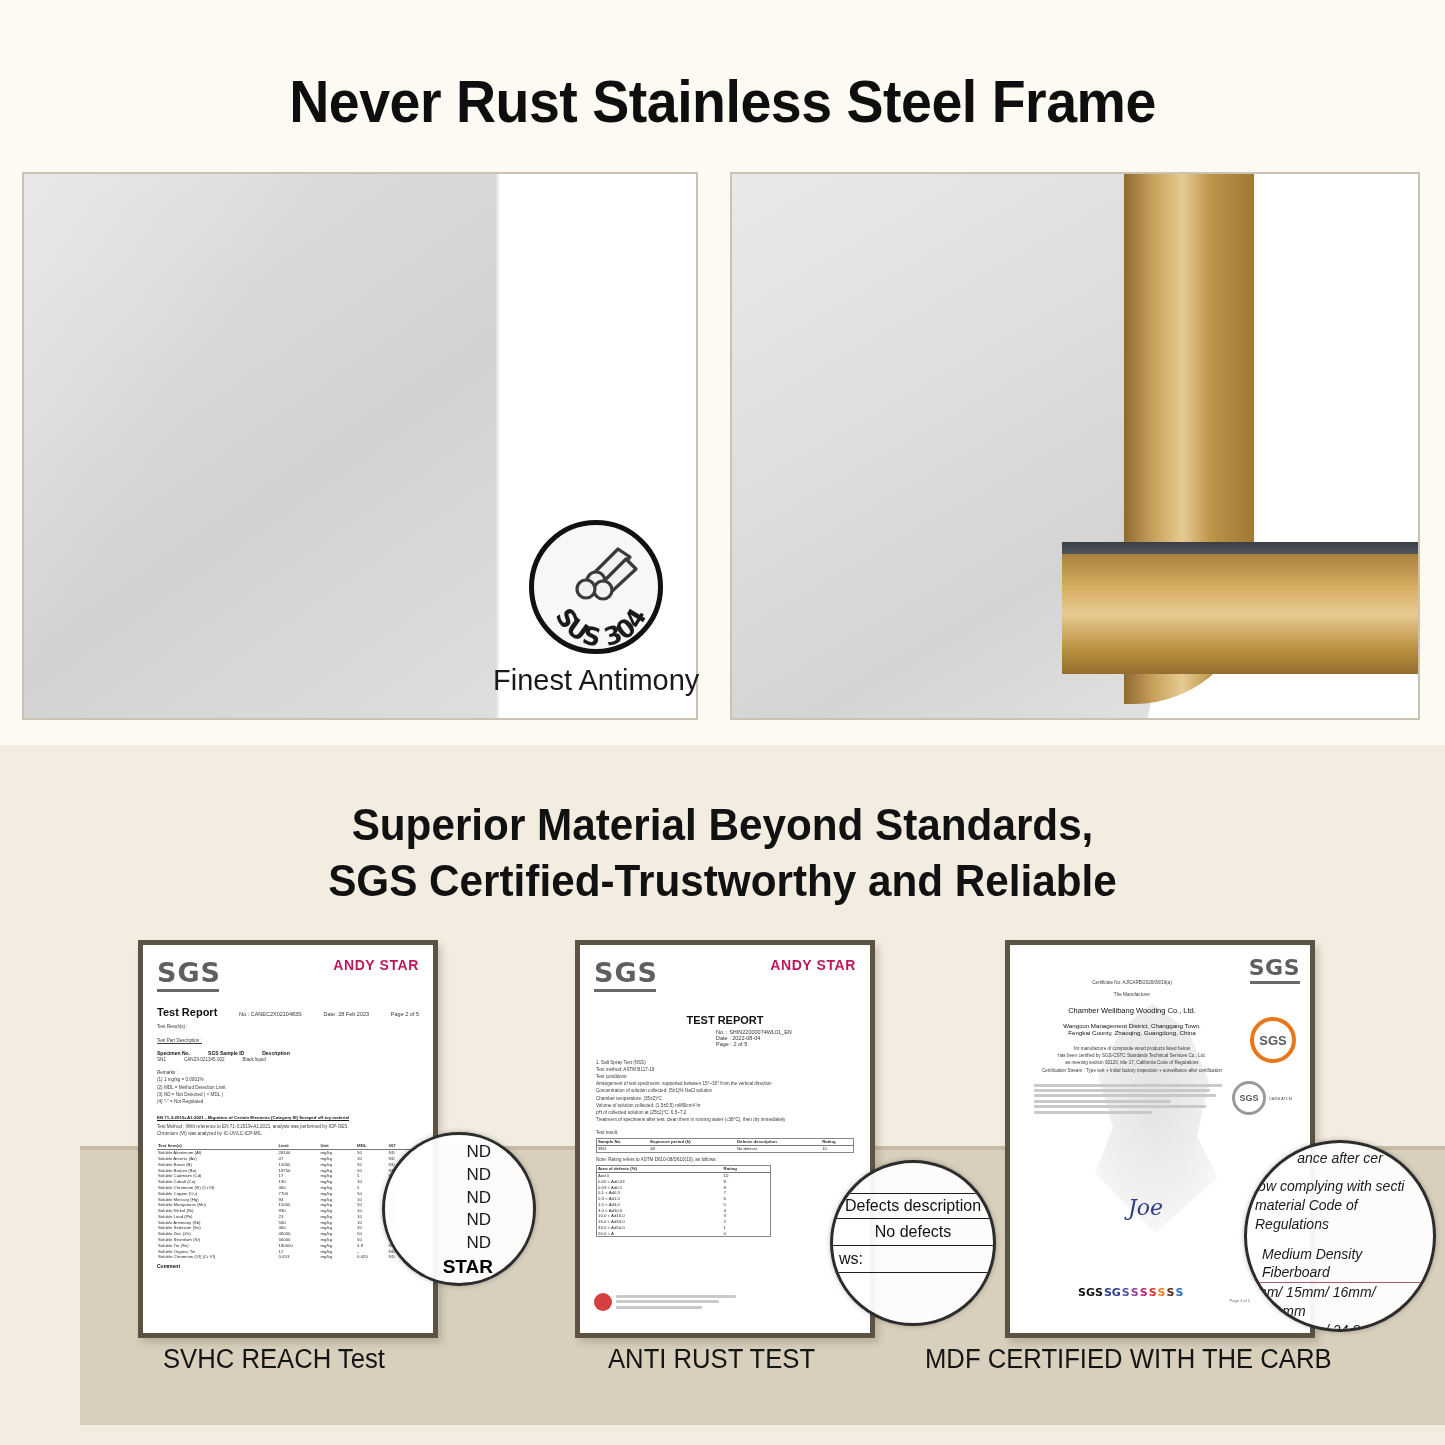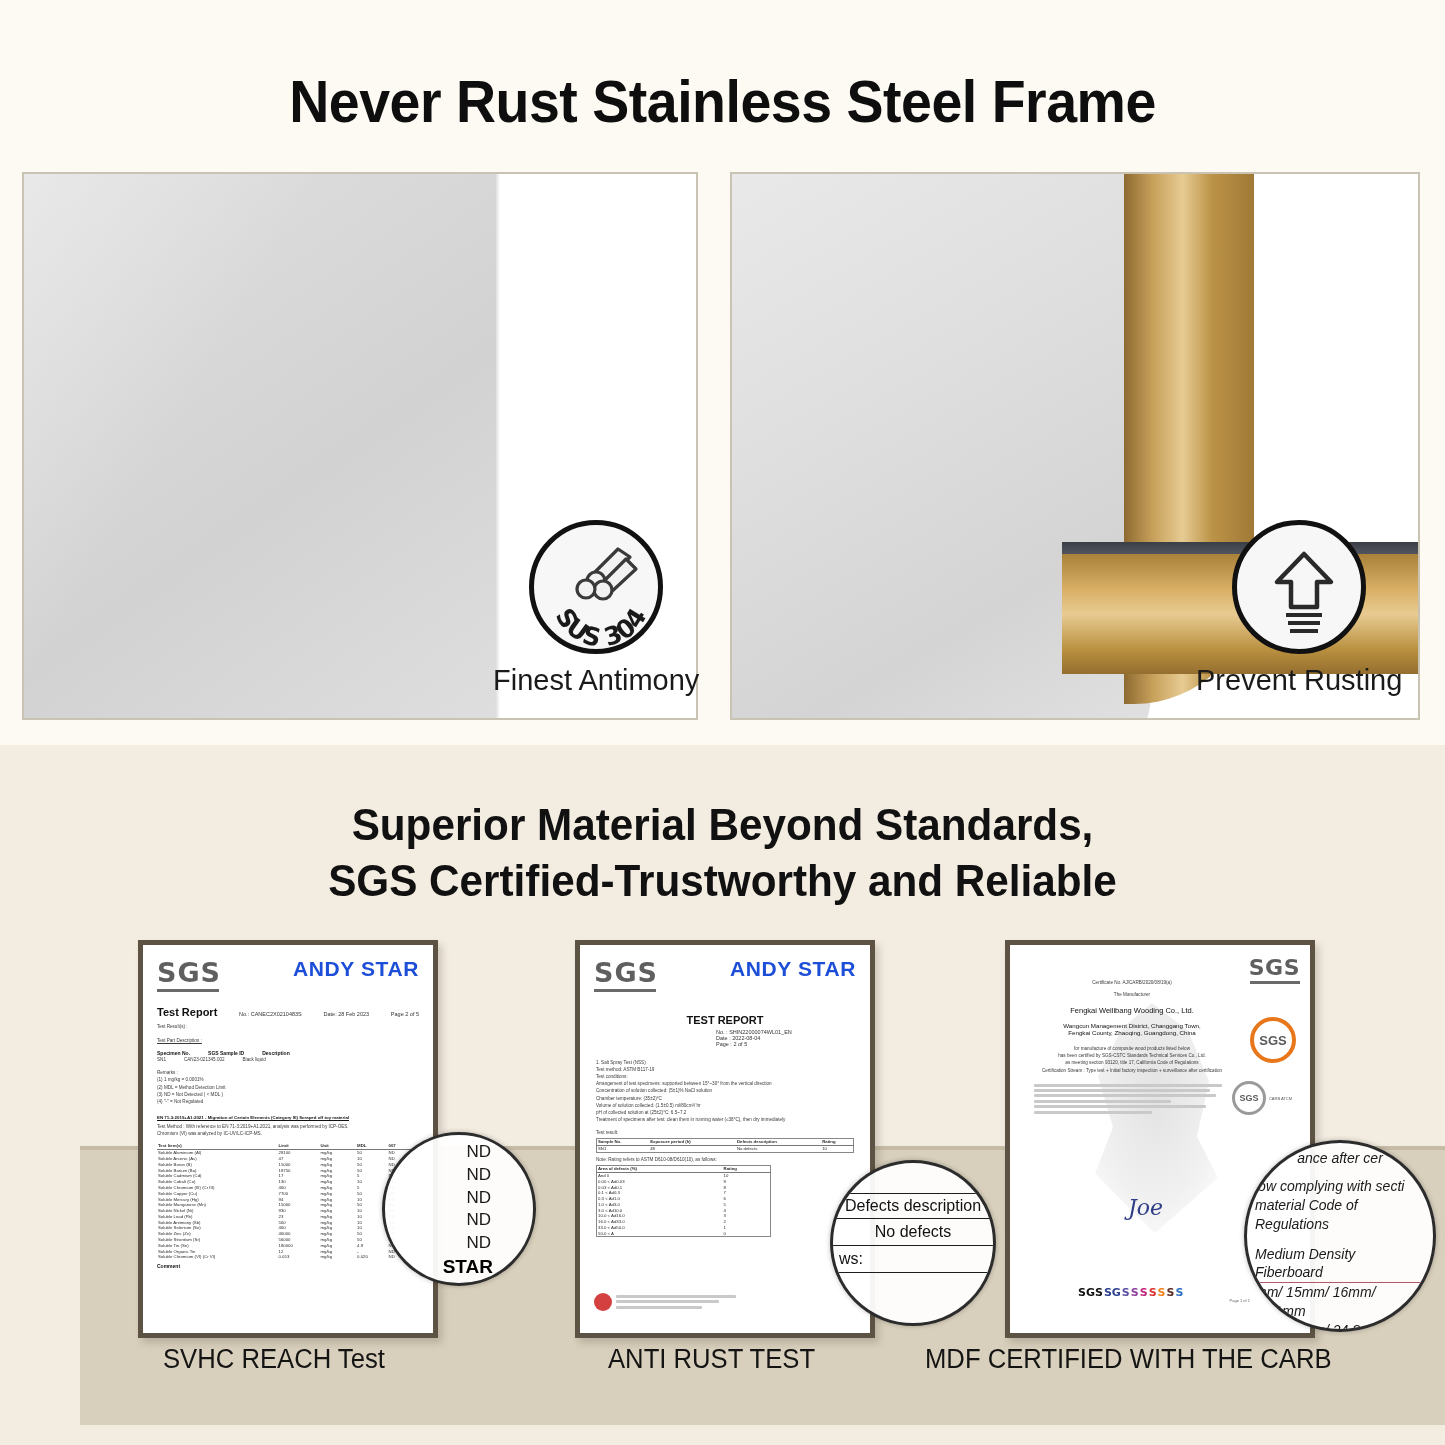--- a/index.html
+++ b/index.html
@@ -195,23 +195,23 @@
     font-size: 22px;
     font-weight: bold;
     color: #5f5f5f;
     letter-spacing: 0.5px;
     font-family: "DejaVu Sans", sans-serif;
   }
   .sgs-underline {
     width: 62px; height: 3px; background: #6a6a6a; margin-top: 1px;
   }
   .andy-star {
-    font-size: 21px;
+    font-size: 14px;
     font-weight: bold;
-    color: #1d4ed8;
+    color: #be185d;
     letter-spacing: 0.6px;
     margin-left: 47px;
   }
   .cert-hd {
     display: flex;
     justify-content: space-between;
     align-items: flex-start;
     padding: 12px 14px 0 14px;
   }
   .rpt-title { font-size: 11px; font-weight: bold; color: #111; }
@@ -327,31 +327,20 @@
           <path id="arcpath" d="M 18,72 A 49,49 0 0 0 116,72"></path>
         </defs>
         <text font-family="DejaVu Sans, sans-serif" font-size="25" font-weight="bold" fill="#1a1a1a">
           <textPath href="#arcpath" startOffset="50%" text-anchor="middle">SUS 304</textPath>
         </text>
       </svg>
     </div>
     <div class="badge-label">Finest Antimony</div>
   </div>
 
-  <div class="badge-wrap badge-right">
-    <div class="badge-circle">
-      <svg class="arrow-icon" width="66" height="86" viewBox="0 0 66 86">
-        <path d="M33 5 L60 33 L46 33 L46 58 L20 58 L20 33 L6 33 Z" fill="none" stroke="#2a2a2a" stroke-width="4.5" stroke-linejoin="round"></path>
-        <rect x="15" y="64" width="36" height="4" fill="#2a2a2a"></rect>
-        <rect x="17" y="72" width="32" height="4" fill="#2a2a2a"></rect>
-        <rect x="19" y="80" width="28" height="4" fill="#2a2a2a"></rect>
-      </svg>
-    </div>
-    <div class="badge-label">Prevent Rusting</div>
-  </div>
 </div>
 
 <div class="bottom-section">
   <div class="sub-title">
     <div>Superior Material Beyond Standards,</div>
     <div>SGS Certified-Trustworthy and Reliable</div>
   </div>
 </div>
 
 <div class="table-band-top"></div>
@@ -699,21 +688,21 @@
   <div style="position:absolute; right:18px; top:136px; display:flex; align-items:center; gap:3px;">
     <div class="sgs-badge-g">
         <span>SGS</span>
       </div>
     <span style="font-size:4px;color:#555;">CARB ATCM</span>
   </div>
 
   <div style="padding: 34px 80px 0 24px; position:relative;">
     <div class="tiny" style="text-align:center;">Certificate No. AJ/CARB/2020/08/19(a)</div>
     <div class="tiny" style="text-align:center; margin-top:5px;">The Manufacturer</div>
-    <div style="text-align:center; margin-top:8px; font-size:7.5px; color:#111;">Fengkai Weilibang Wooding Co., Ltd.</div>
+    <div style="text-align:center; margin-top:8px; font-size:7.5px; color:#111;">Chamber Weilibang Wooding Co., Ltd.</div>
     <div style="text-align:center; margin-top:7px; font-size:6.2px; color:#111;">Wangcun Management District, Changgang Town,</div>
     <div style="text-align:center; font-size:6.2px; color:#111;">Fengkai County, Zhaoqing, Guangdong, China</div>
 
     <div class="tiny" style="text-align:center; margin-top:9px;">for  manufacture of composite wood products listed below</div>
     <div class="tiny" style="text-align:center;">has been certified by SGS-CSTC Standards Technical Services Co., Ltd.</div>
     <div class="tiny" style="text-align:center;">as meeting section 93120, title 17, California Code of Regulations</div>
     <div class="tiny" style="text-align:center;">Certification Stream : Type test + Initial factory inspection + surveillance after certification</div>
 
     <div style="margin-top:10px;">
       <div class="blurline" style="width:96%"></div>
@@ -741,21 +730,21 @@
     </div>
   </div>
   <div style="position:absolute; right:60px; bottom:30px; font-size:4px; color:#666;">Page 1 of 1</div>
 </div>
 
 <div class="lens lens3">
   <div style="padding:6px 8px 0 8px; font-size:14px; color:#1a1a1a; line-height:1.35;">
     <div style="text-align:center;">ance after cer</div>
     <div style="margin-top:9px;">low complying with secti</div>
     <div>material Code of Regulations</div>
-    <div style="margin-top:11px;">Medium Density Fiberboard</div>
+    <div style="margin-top:11px;margin-left:7px;">Medium Density Fiberboard</div>
     <div style="border-top:1.4px solid #b05a6a;"></div>
     <div>mm/ 15mm/ 16mm/ 16.1mm</div>
     <div>mm/ 22mm/ 24.8mm/ 25mm</div>
 
   </div>
 </div>
 
 <div class="cert-caption cap1">SVHC REACH Test</div>
 <div class="cert-caption cap2">ANTI RUST TEST</div>
 <div class="cert-caption cap3">MDF CERTIFIED WITH THE CARB</div>

